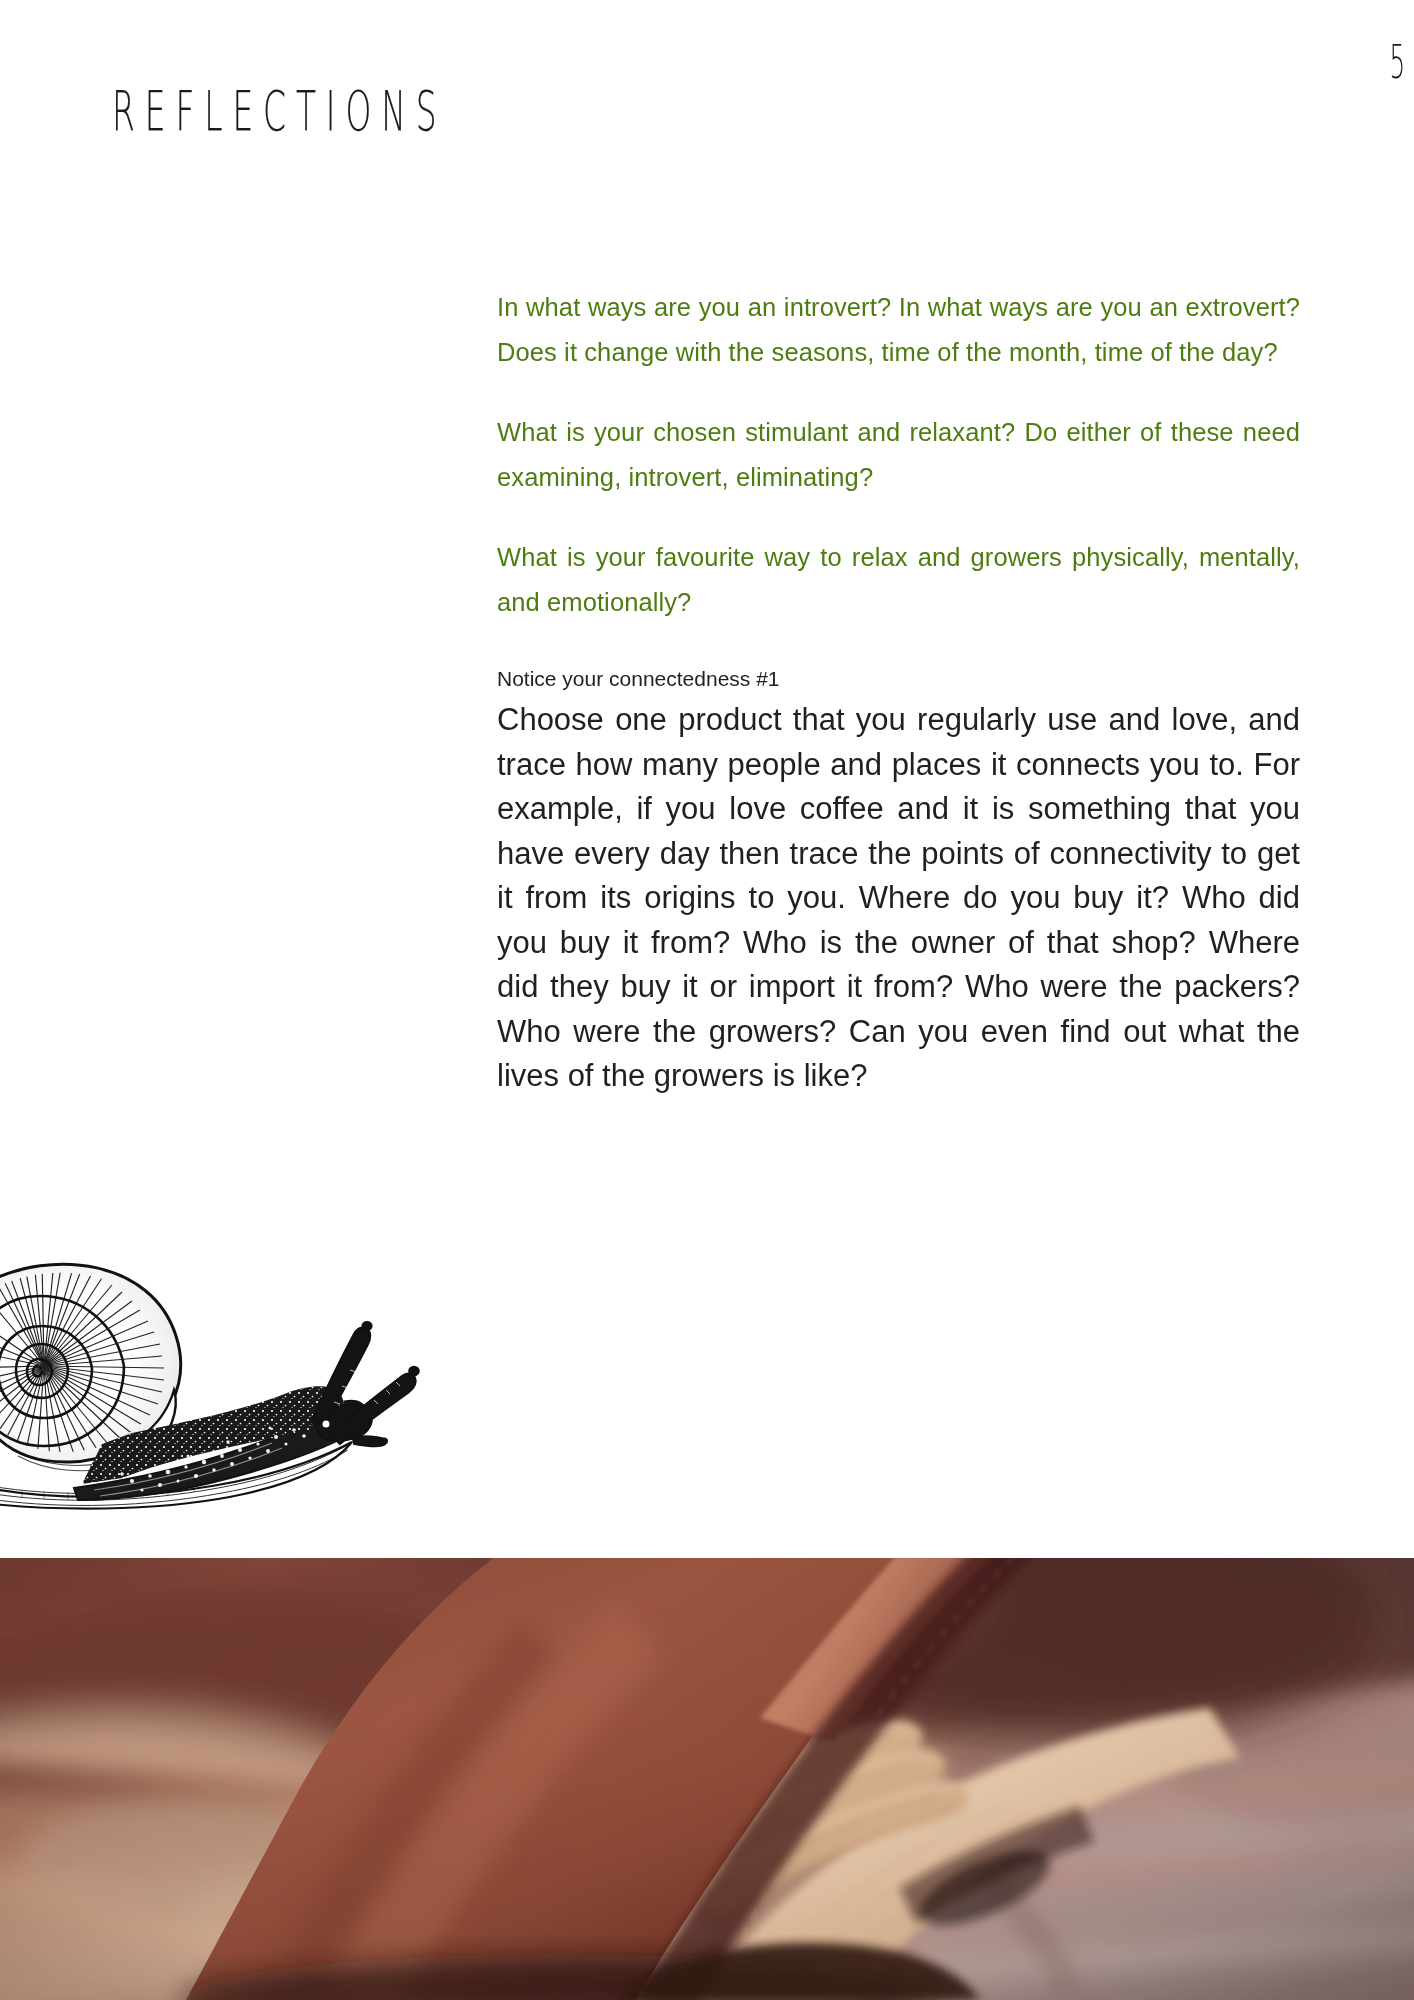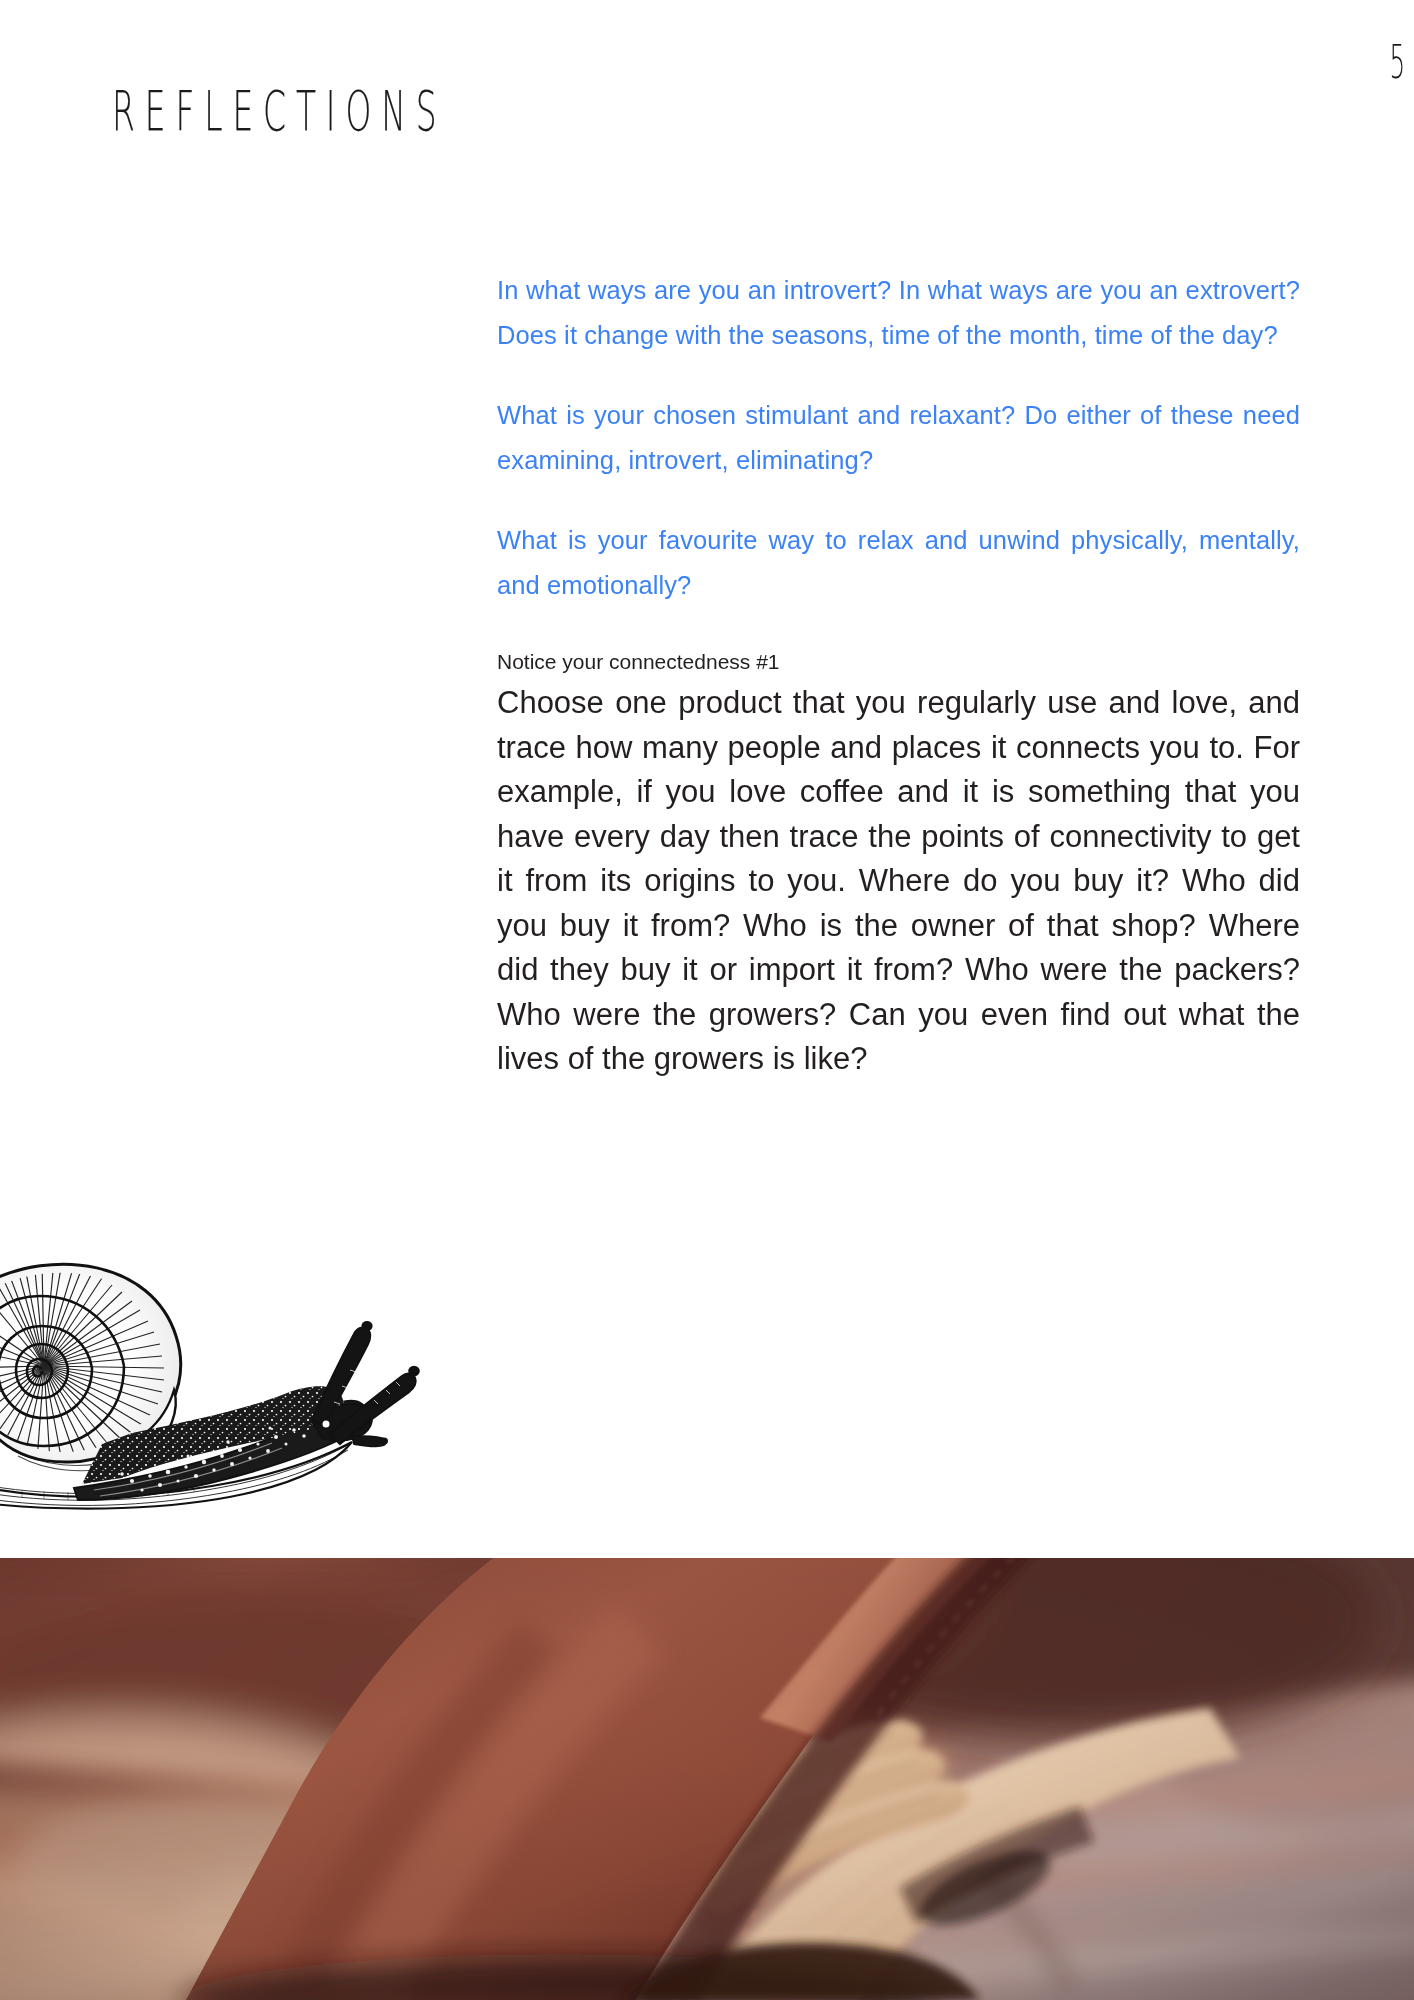--- a/index.html
+++ b/index.html
@@ -57,22 +57,22 @@
     position: absolute;
     left: 497px;
     top: 268px;
     width: 803px;
   }
   .reflection-paragraph {
     font-family: "Liberation Sans", sans-serif;
     font-size: 25.5px;
     line-height: 44.5px;
     text-align: justify;
-    color: #3b82f6;
-    margin: 0 0 36px 0;
+    color: #4d7c0f;
+    margin: 17px 0 36px 0;
     letter-spacing: 0.1px;
     font-weight: 400;
   }
   .reflection-paragraph:last-child { margin-bottom: 0; }
   .exercise-block { margin: 0; }
   .exercise-heading {
     font-family: "Liberation Sans", sans-serif;
     font-size: 21px;
     line-height: 38px;
     color: #231f20;
@@ -120,21 +120,21 @@
   <div class="page-title">REFLECTIONS</div>
   <div class="page-number">5.</div>
 </div>
 
 <div class="content-column">
 
   <p class="reflection-paragraph">In what ways are you an introvert? In what ways are you an extrovert? Does it change with the seasons, time of the month, time of the day?</p>
 
   <p class="reflection-paragraph">What is your chosen stimulant and relaxant? Do either of these need examining, introvert, eliminating?</p>
 
-  <p class="reflection-paragraph">What is your favourite way to relax and unwind physically, mentally, and emotionally?</p>
+  <p class="reflection-paragraph">What is your favourite way to relax and growers physically, mentally, and emotionally?</p>
 
 
   <div class="exercise-block">
     <div class="exercise-heading">Notice your connectedness #1</div>
     <p class="exercise-body">Choose one product that you regularly use and love, and trace how many people and places it connects you to. For example, if you love coffee and it is something that you have every day then trace the points of connectivity to get it from its origins to you. Where do you buy it? Who did you buy it from? Who is the owner of that shop? Where did they buy it or import it from? Who were the packers? Who were the growers? Can you even find out what the lives of the growers is like?</p>
   </div>
 
 </div>
 
 <div class="snail-illustration">

